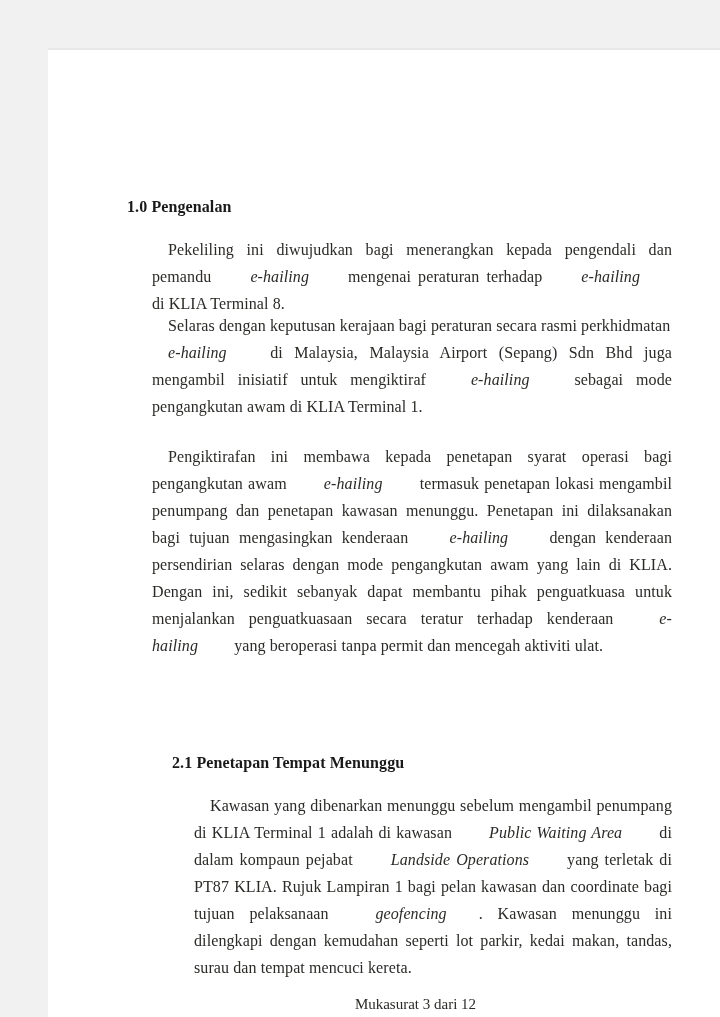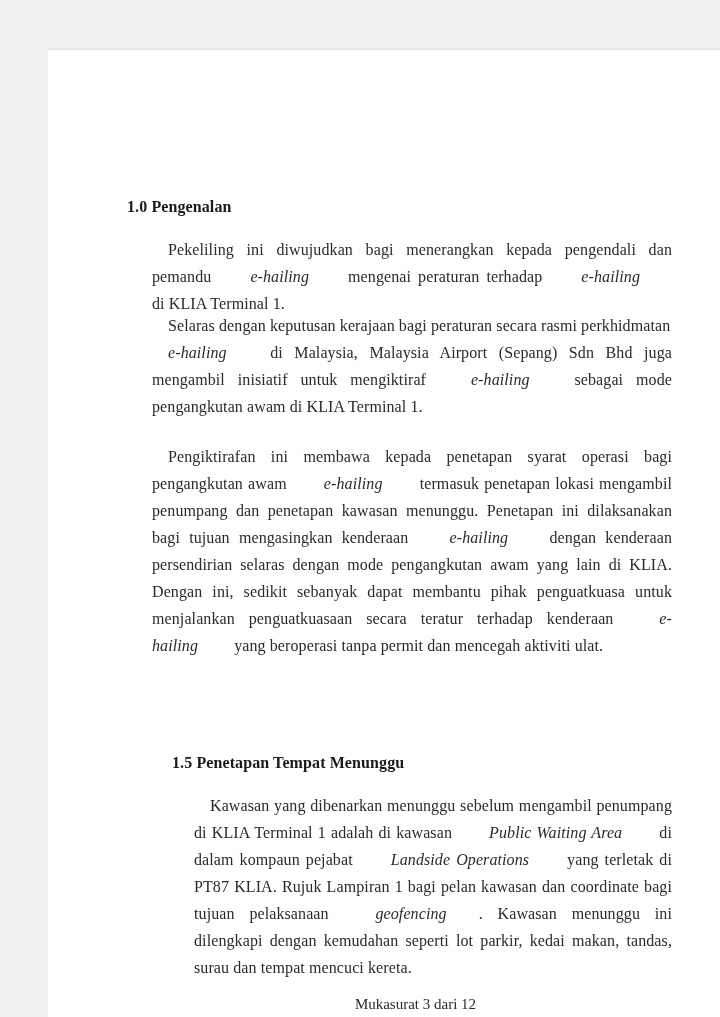--- a/index.html
+++ b/index.html
@@ -64,27 +64,27 @@
   }
 </style>
 </head>
 <body>
 
 <div class="top-edge"></div>
 
 <div class="paper">
   <div id="heading-1" class="doc-heading">1.0 Pengenalan</div>
 
-  <p id="para-1" class="doc-text"><span>Pekeliling ini diwujudkan bagi menerangkan kepada pengendali dan pemandu </span><em>e-hailing</em><span> mengenai peraturan terhadap </span><em>e-hailing</em><span> di KLIA Terminal 1.</span></p>
+  <p id="para-1" class="doc-text"><span>Pekeliling ini diwujudkan bagi menerangkan kepada pengendali dan pemandu </span><em>e-hailing</em><span> mengenai peraturan terhadap </span><em>e-hailing</em><span> di KLIA Terminal 8.</span></p>
 
   <p id="para-2" class="doc-text"><span>Selaras dengan keputusan kerajaan bagi peraturan secara rasmi perkhidmatan </span><em>e-hailing</em><span> di Malaysia, Malaysia Airport (Sepang) Sdn Bhd juga mengambil inisiatif untuk mengiktiraf </span><em>e-hailing</em><span> sebagai mode pengangkutan awam di KLIA Terminal 1.</span></p>
 
   <p id="para-3" class="doc-text"><span>Pengiktirafan ini membawa kepada penetapan syarat operasi bagi pengangkutan awam </span><em>e-hailing</em><span> termasuk penetapan lokasi mengambil penumpang dan penetapan kawasan menunggu. Penetapan ini dilaksanakan bagi tujuan mengasingkan kenderaan </span><em>e-hailing</em><span> dengan kenderaan persendirian selaras dengan mode pengangkutan awam yang lain di KLIA. Dengan ini, sedikit sebanyak dapat membantu pihak penguatkuasa untuk menjalankan penguatkuasaan secara teratur terhadap kenderaan </span><em>e-hailing</em><span> yang beroperasi tanpa permit dan mencegah aktiviti ulat.</span></p>
 
 
-  <div id="heading-2-1" class="doc-heading">1.5 Penetapan Tempat Menunggu</div>
+  <div id="heading-2-1" class="doc-heading">2.1 Penetapan Tempat Menunggu</div>
 
   <p id="para-2-1" class="doc-text"><span>Kawasan yang dibenarkan menunggu sebelum mengambil penumpang di KLIA Terminal 1 adalah di kawasan </span><em>Public Waiting Area</em><span> di dalam kompaun pejabat </span><em>Landside Operations</em><span> yang terletak di PT87 KLIA. Rujuk Lampiran 1 bagi pelan kawasan dan coordinate bagi tujuan pelaksanaan </span><em>geofencing</em><span>. Kawasan menunggu ini dilengkapi dengan kemudahan seperti lot parkir, kedai makan, tandas, surau dan tempat mencuci kereta.</span></p>
 
   <div id="page-footer">Mukasurat 3 dari 12</div>
 </div>
 
 <div class="paper-shadow"></div>
 
 </body></html>

